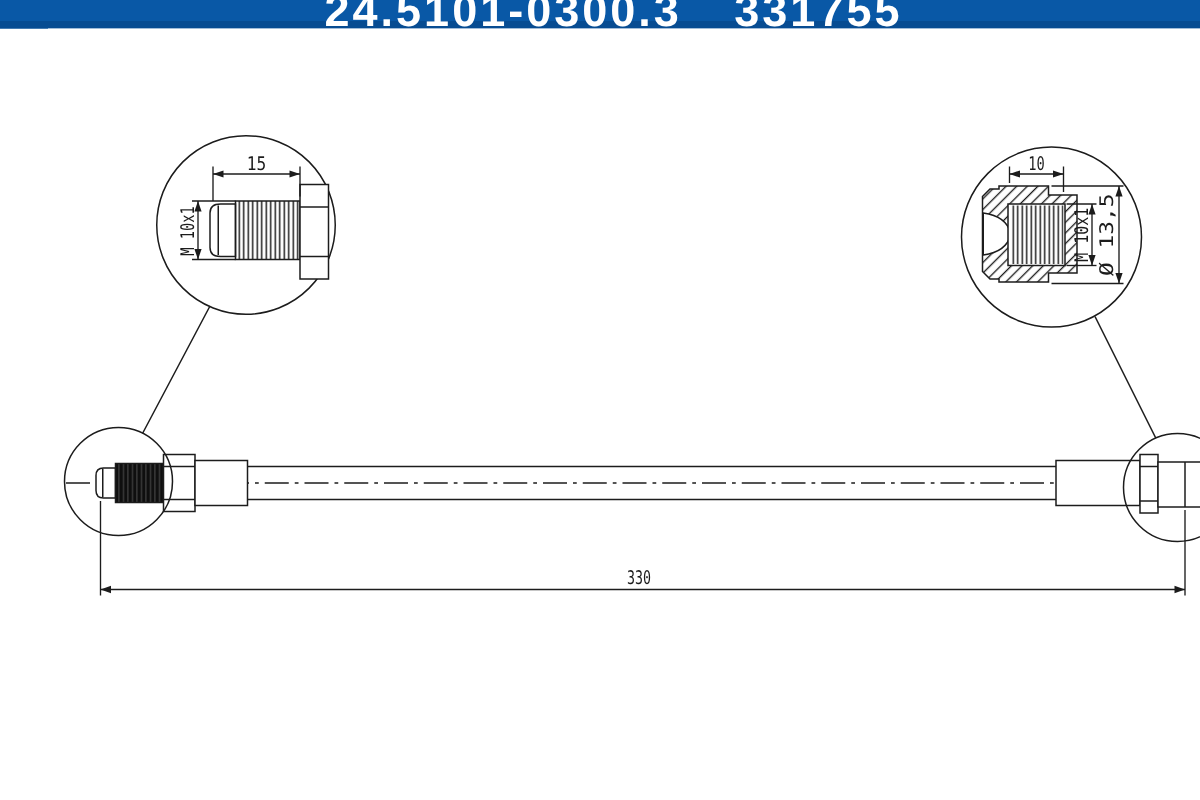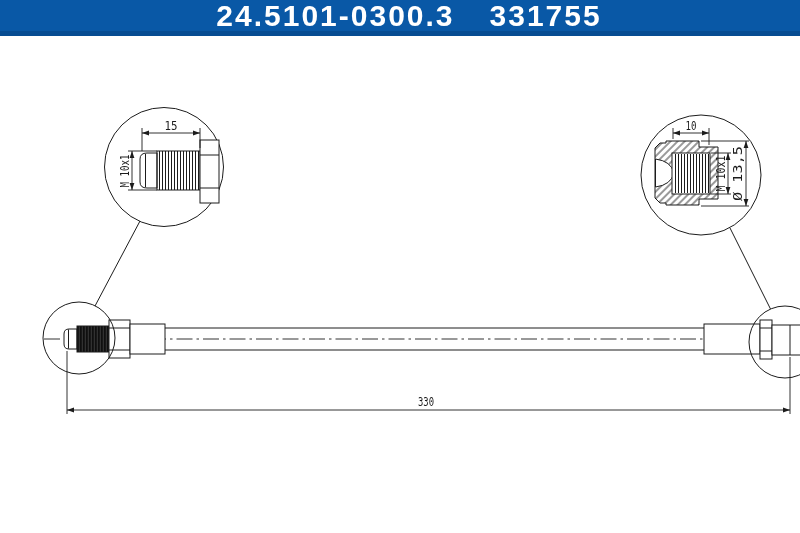--- a/index.html
+++ b/index.html
@@ -6,21 +6,21 @@
     --header-bg:#0958a6;
     --header-bg-dark:#074c92;
     --header-text:#ffffff;
     --line:#1c1c1c;
     --canvas-bg:#ffffff;
   }
   *{margin:0;padding:0;box-sizing:border-box;}
   body{width:800px;height:533px;background:var(--canvas-bg);font-family:"Liberation Sans",sans-serif;overflow:hidden;}
   .screen{width:800px;height:533px;background:var(--canvas-bg);}
   header{
-    width:800px;height:36px;line-height:33px;
+    width:800px;height:19px;line-height:33px;
     background:var(--header-bg);
     border-bottom:5px solid var(--header-bg-dark);
     display:flex;justify-content:center;align-items:center;
     gap:35px;padding-left:18px;
   }
   header span{
     color:var(--header-text);
     font-weight:bold;font-size:30px;letter-spacing:2px;
     font-family:"Liberation Sans",sans-serif;
   }

